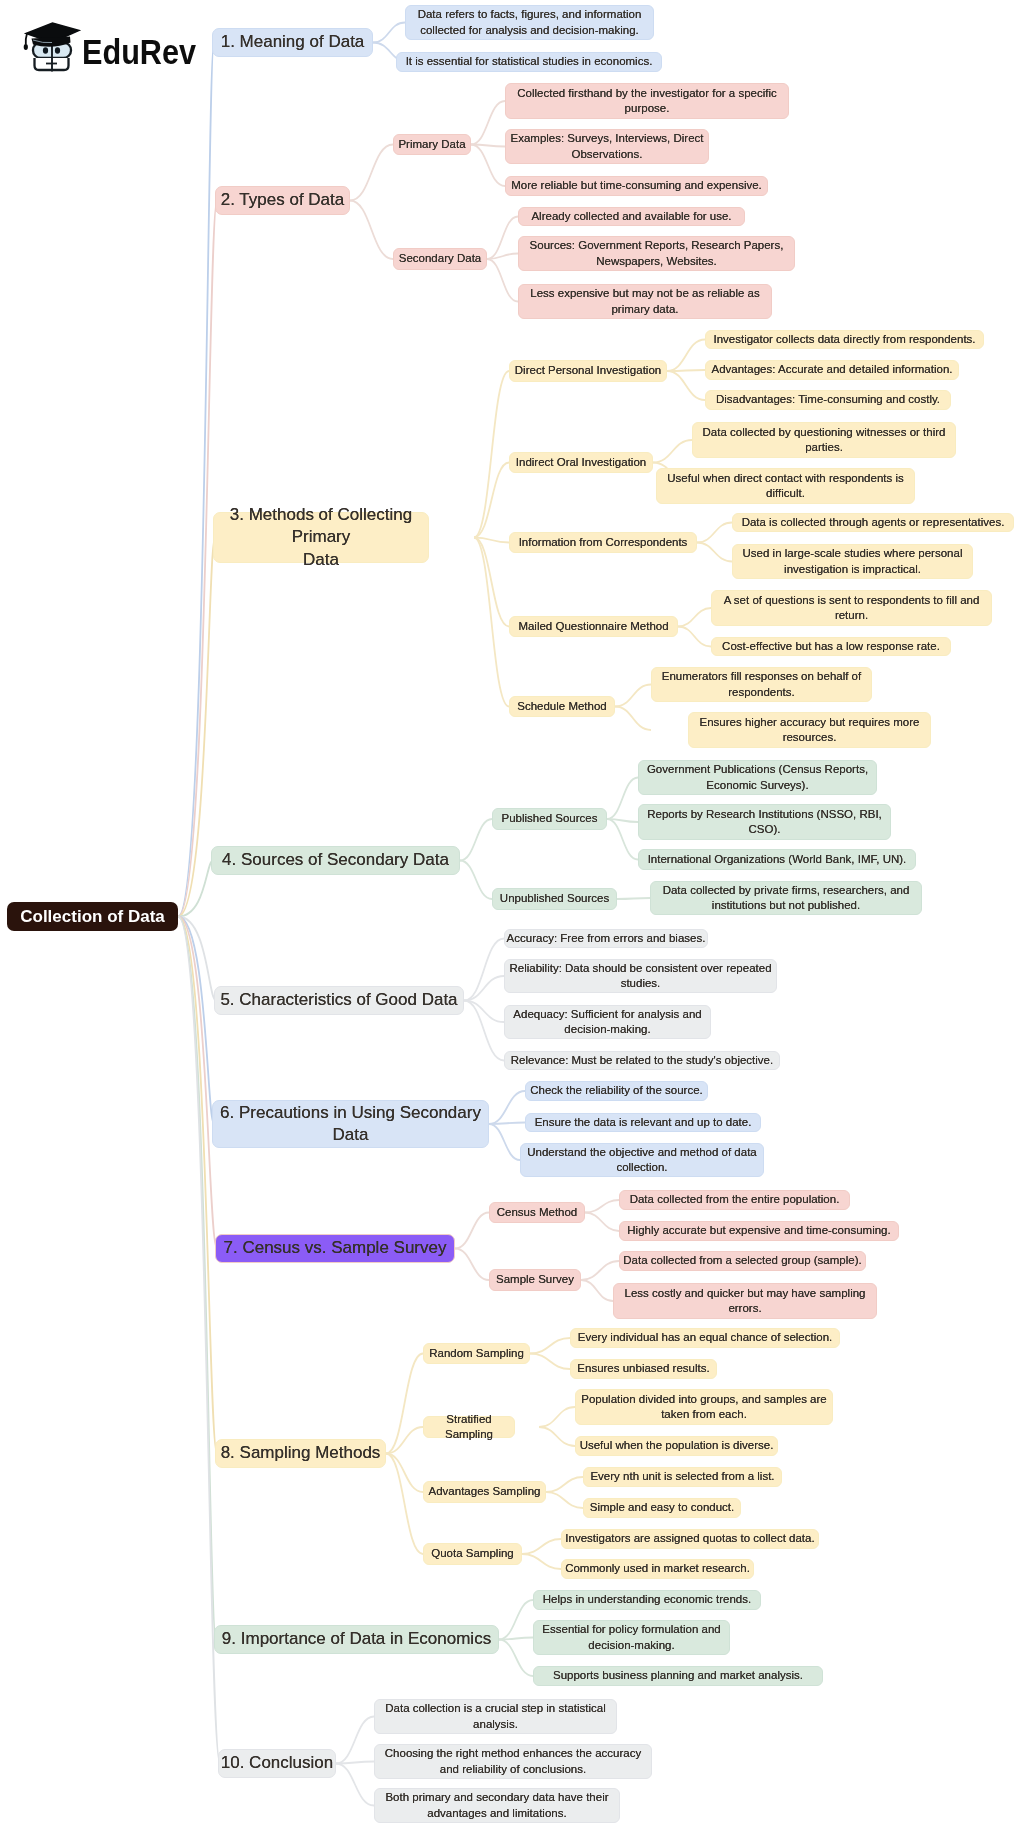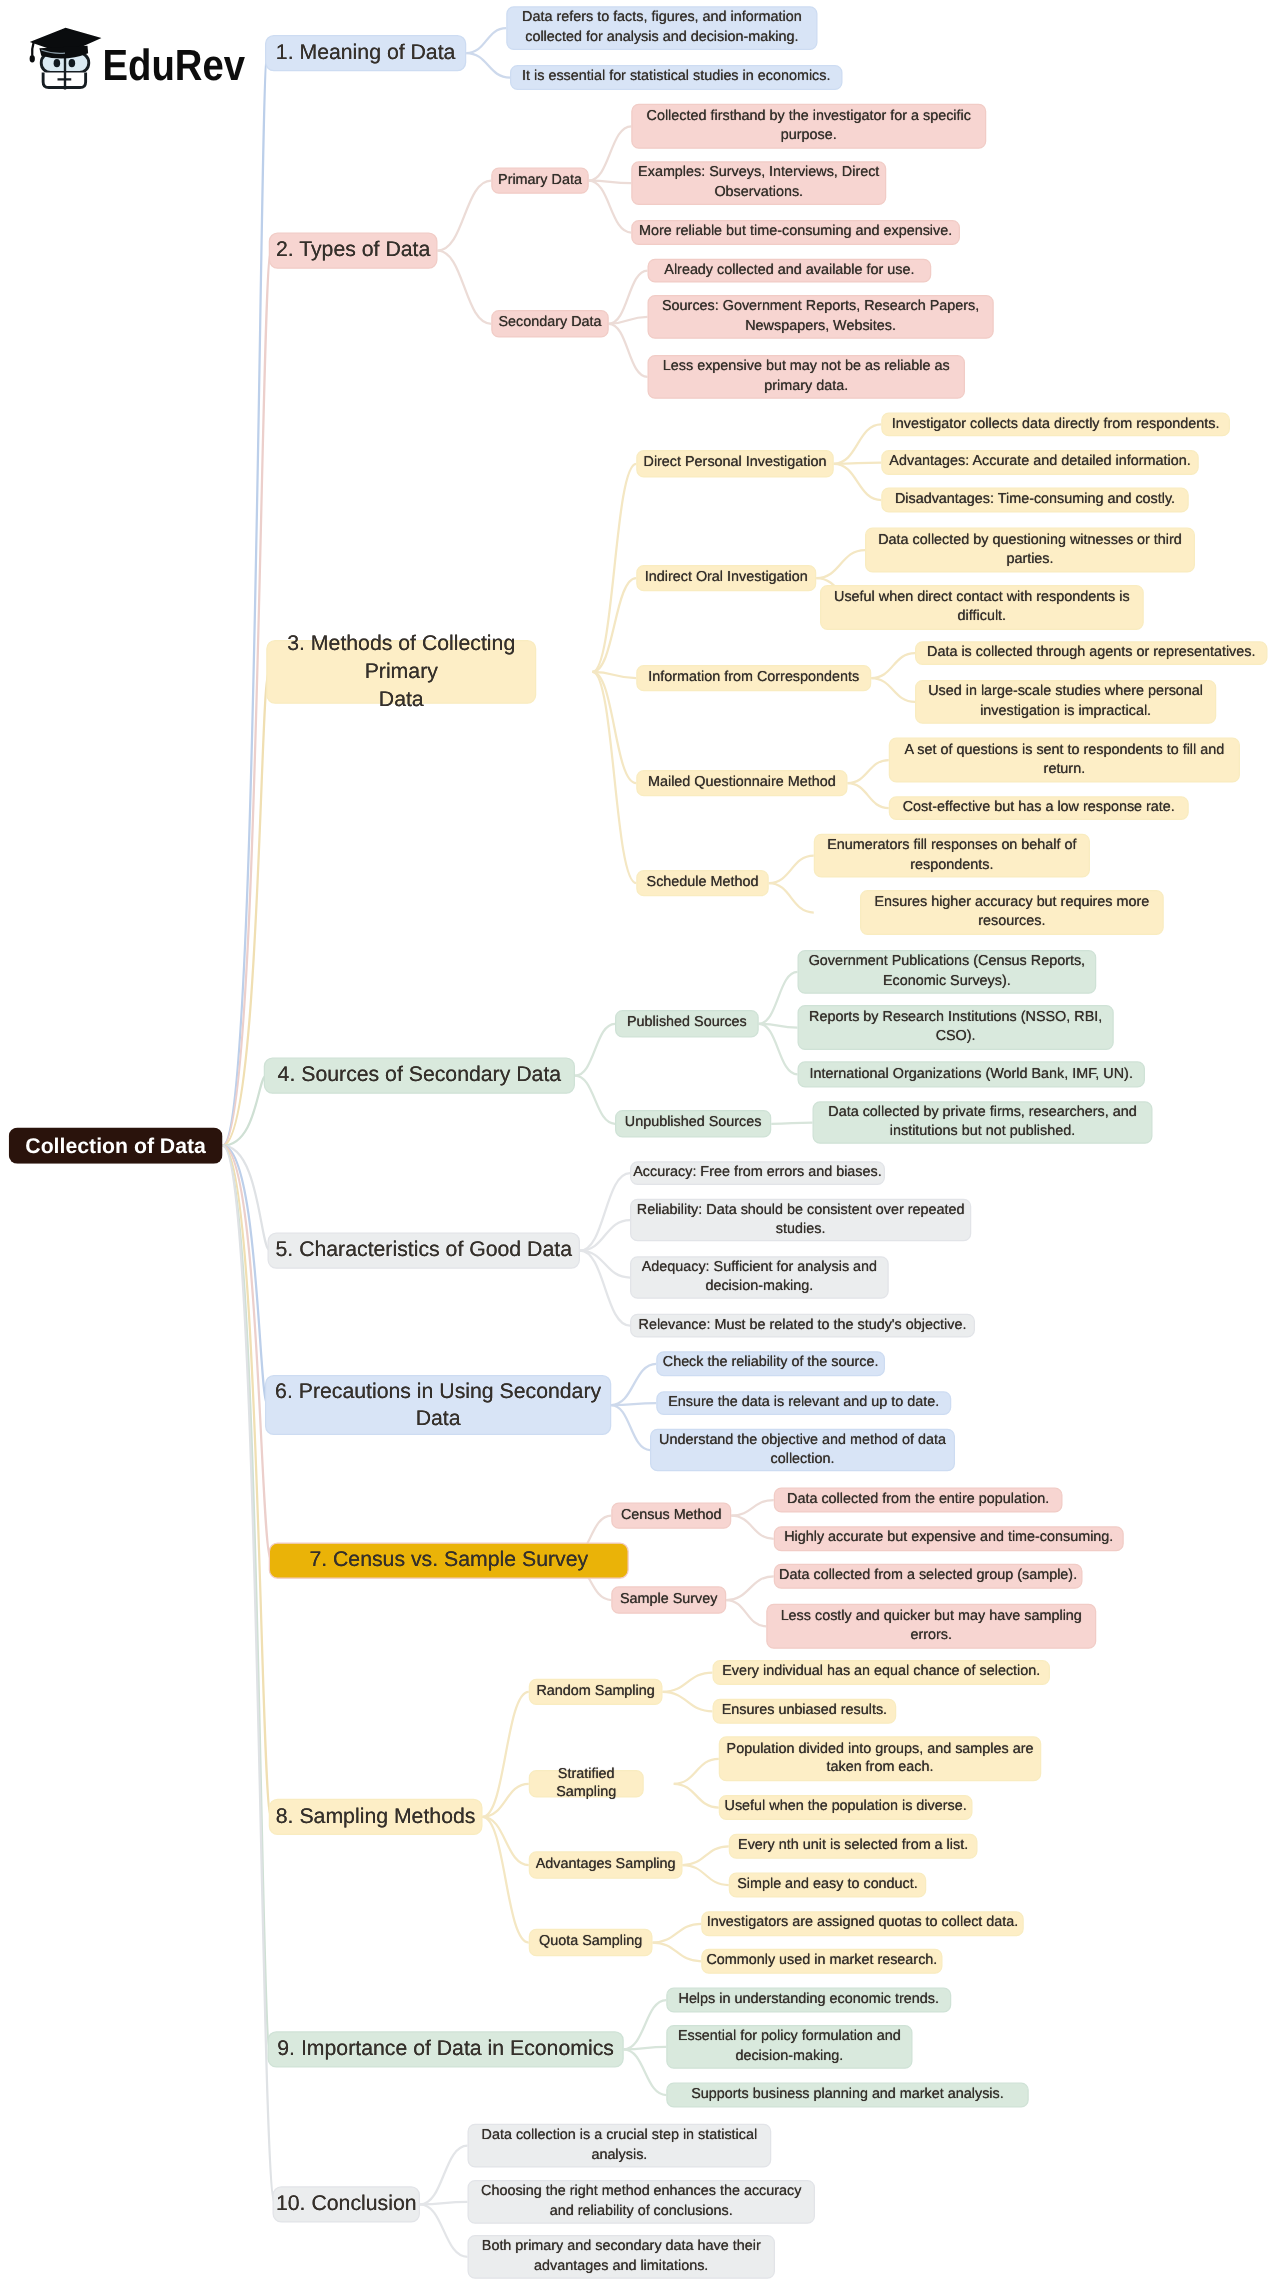--- a/index.html
+++ b/index.html
@@ -85,21 +85,21 @@
 <path d="M499.0,1639.5C516.0,1639.5 516.0,1600.0 533.0,1600.0" stroke="#d8e5db"></path>
 <path d="M499.0,1639.5C516.0,1639.5 516.0,1637.5 533.0,1637.5" stroke="#d8e5db"></path>
 <path d="M499.0,1639.5C516.0,1639.5 516.0,1676.0 533.0,1676.0" stroke="#d8e5db"></path>
 <path d="M336.0,1763.5C355.0,1763.5 355.0,1716.5 374.0,1716.5" stroke="#e3e5e8"></path>
 <path d="M336.0,1763.5C355.0,1763.5 355.0,1761.5 374.0,1761.5" stroke="#e3e5e8"></path>
 <path d="M336.0,1763.5C355.0,1763.5 355.0,1805.5 374.0,1805.5" stroke="#e3e5e8"></path>
 </svg>
 <div class="nd r" style="left:7px;top:902px;width:171px;height:29px">Collection of Data</div>
 <div class="nd t" style="left:212px;top:28px;width:161px;height:29px;background:#d8e4f6;border-color:#cddcf2">1. Meaning of Data</div>
 <div class="nd s" style="left:405px;top:5px;width:249px;height:35px;background:#d8e4f6;border-color:#cddcf2">Data refers to facts, figures, and information<br>collected for analysis and decision-making.</div>
-<div class="nd s" style="left:408px;top:52px;width:266px;height:20px;background:#d8e4f6;border-color:#cddcf2">It is essential for statistical studies in economics.</div>
+<div class="nd s" style="left:396px;top:52px;width:266px;height:20px;background:#d8e4f6;border-color:#cddcf2">It is essential for statistical studies in economics.</div>
 <div class="nd t" style="left:215px;top:186px;width:135px;height:29px;background:#f7d5d1;border-color:#f1ccc6">2. Types of Data</div>
 <div class="nd s" style="left:393px;top:134px;width:78px;height:21px;background:#f7d5d1;border-color:#f1ccc6">Primary Data</div>
 <div class="nd s" style="left:505px;top:83px;width:284px;height:36px;background:#f7d5d1;border-color:#f1ccc6">Collected firsthand by the investigator for a specific<br>purpose.</div>
 <div class="nd s" style="left:505px;top:129px;width:204px;height:35px;background:#f7d5d1;border-color:#f1ccc6">Examples: Surveys, Interviews, Direct<br>Observations.</div>
 <div class="nd s" style="left:505px;top:176px;width:263px;height:20px;background:#f7d5d1;border-color:#f1ccc6">More reliable but time-consuming and expensive.</div>
 <div class="nd s" style="left:393px;top:248px;width:94px;height:22px;background:#f7d5d1;border-color:#f1ccc6">Secondary Data</div>
 <div class="nd s" style="left:518px;top:207px;width:227px;height:19px;background:#f7d5d1;border-color:#f1ccc6">Already collected and available for use.</div>
 <div class="nd s" style="left:518px;top:236px;width:277px;height:35px;background:#f7d5d1;border-color:#f1ccc6">Sources: Government Reports, Research Papers,<br>Newspapers, Websites.</div>
 <div class="nd s" style="left:518px;top:284px;width:254px;height:35px;background:#f7d5d1;border-color:#f1ccc6">Less expensive but may not be as reliable as<br>primary data.</div>
 <div class="nd t" style="left:213px;top:512px;width:216px;height:51px;background:#fdeec6;border-color:#f9ecc0">3. Methods of Collecting Primary<br>Data</div>
@@ -128,21 +128,21 @@
 <div class="nd s" style="left:650px;top:881px;width:272px;height:34px;background:#d9e9dd;border-color:#cfe2d6">Data collected by private firms, researchers, and<br>institutions but not published.</div>
 <div class="nd t" style="left:214px;top:986px;width:250px;height:29px;background:#ebedee;border-color:#e2e4e8">5. Characteristics of Good Data</div>
 <div class="nd s" style="left:504px;top:929px;width:204px;height:19px;background:#ebedee;border-color:#e2e4e8">Accuracy: Free from errors and biases.</div>
 <div class="nd s" style="left:504px;top:959px;width:273px;height:34px;background:#ebedee;border-color:#e2e4e8">Reliability: Data should be consistent over repeated<br>studies.</div>
 <div class="nd s" style="left:504px;top:1005px;width:207px;height:34px;background:#ebedee;border-color:#e2e4e8">Adequacy: Sufficient for analysis and<br>decision-making.</div>
 <div class="nd s" style="left:504px;top:1051px;width:276px;height:19px;background:#ebedee;border-color:#e2e4e8">Relevance: Must be related to the study's objective.</div>
 <div class="nd t" style="left:212px;top:1100px;width:277px;height:48px;background:#d8e4f6;border-color:#cddcf2">6. Precautions in Using Secondary<br>Data</div>
 <div class="nd s" style="left:525px;top:1081px;width:183px;height:20px;background:#d8e4f6;border-color:#cddcf2">Check the reliability of the source.</div>
 <div class="nd s" style="left:525px;top:1113px;width:236px;height:19px;background:#d8e4f6;border-color:#cddcf2">Ensure the data is relevant and up to date.</div>
 <div class="nd s" style="left:520px;top:1143px;width:244px;height:34px;background:#d8e4f6;border-color:#cddcf2">Understand the objective and method of data<br>collection.</div>
-<div class="nd t" style="left:215px;top:1234px;width:288px;height:29px;background:#eab308;border-color:#f1ccc6">7. Census vs. Sample Survey</div>
+<div class="nd t" style="left:215px;top:1234px;width:240px;height:29px;background:#8b5cf6;border-color:#f1ccc6">7. Census vs. Sample Survey</div>
 <div class="nd s" style="left:489px;top:1202px;width:96px;height:21px;background:#f7d5d1;border-color:#f1ccc6">Census Method</div>
 <div class="nd s" style="left:619px;top:1190px;width:231px;height:20px;background:#f7d5d1;border-color:#f1ccc6">Data collected from the entire population.</div>
 <div class="nd s" style="left:619px;top:1221px;width:280px;height:20px;background:#f7d5d1;border-color:#f1ccc6">Highly accurate but expensive and time-consuming.</div>
 <div class="nd s" style="left:489px;top:1269px;width:92px;height:22px;background:#f7d5d1;border-color:#f1ccc6">Sample Survey</div>
 <div class="nd s" style="left:619px;top:1251px;width:247px;height:20px;background:#f7d5d1;border-color:#f1ccc6">Data collected from a selected group (sample).</div>
 <div class="nd s" style="left:613px;top:1283px;width:264px;height:36px;background:#f7d5d1;border-color:#f1ccc6">Less costly and quicker but may have sampling<br>errors.</div>
 <div class="nd t" style="left:215px;top:1439px;width:171px;height:29px;background:#fdeec6;border-color:#f9ecc0">8. Sampling Methods</div>
 <div class="nd s" style="left:423px;top:1343px;width:107px;height:21px;background:#fdeec6;border-color:#f9ecc0">Random Sampling</div>
 <div class="nd s" style="left:570px;top:1328px;width:270px;height:20px;background:#fdeec6;border-color:#f9ecc0">Every individual has an equal chance of selection.</div>
 <div class="nd s" style="left:570px;top:1359px;width:147px;height:20px;background:#fdeec6;border-color:#f9ecc0">Ensures unbiased results.</div>

